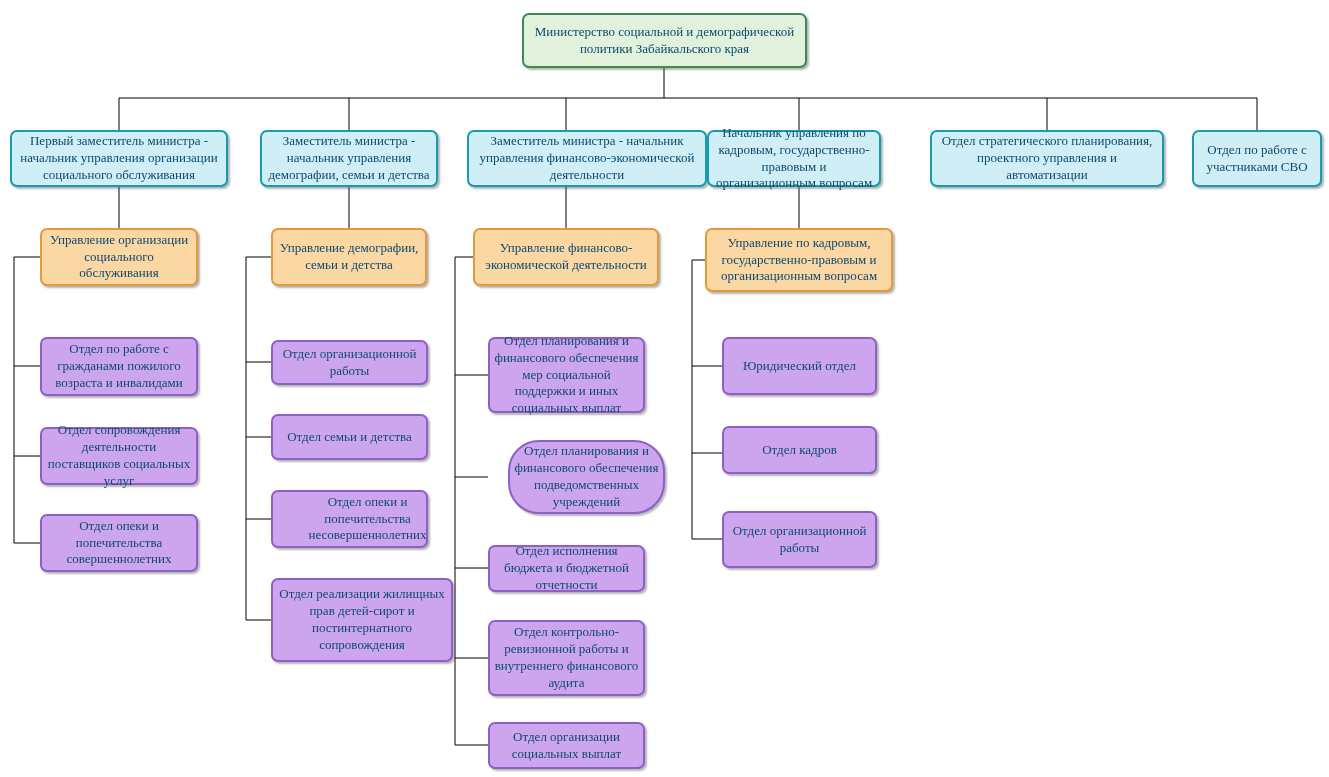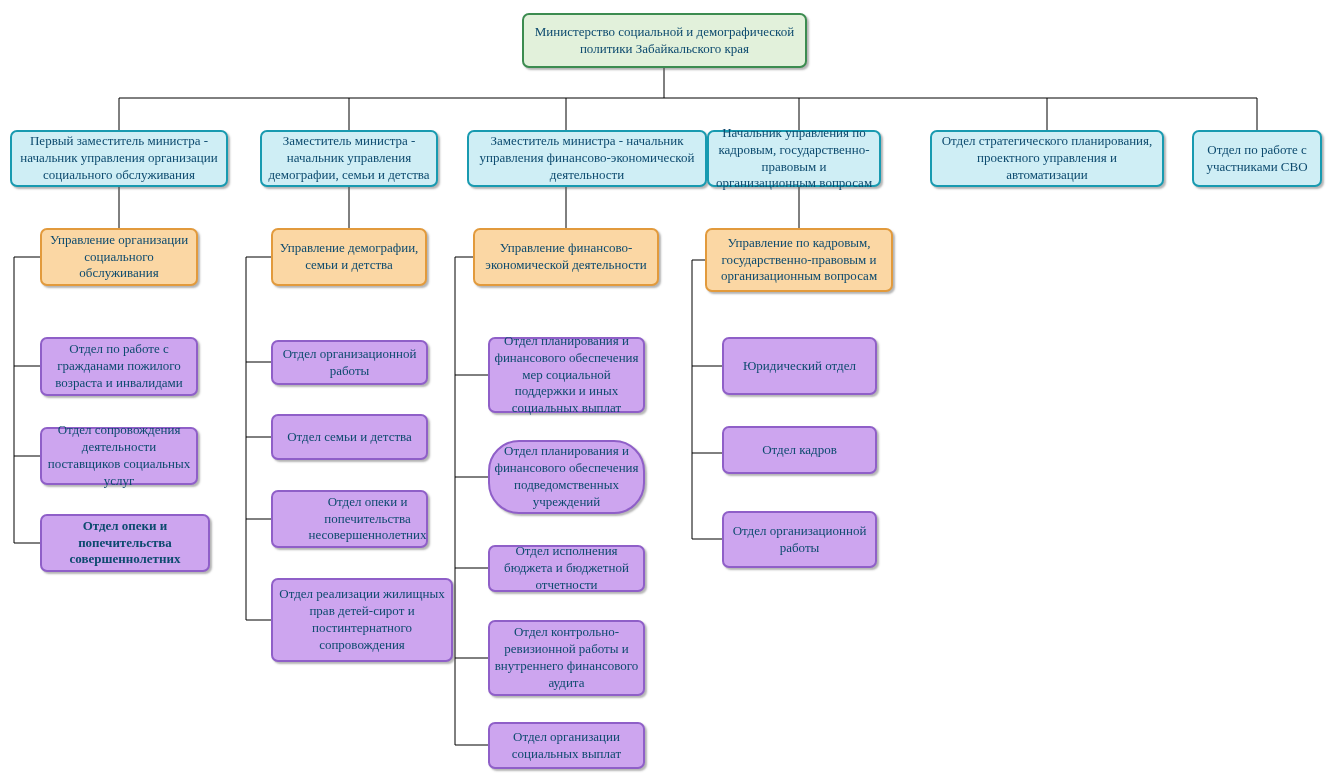--- a/index.html
+++ b/index.html
@@ -32,29 +32,29 @@
   #n-c5 { left:930px;  top:130px; width:234px; height:57px; }
   #n-c6 { left:1192px; top:130px; width:130px; height:57px; }
   
   #n-o1 { left:40px;  top:228px; width:158px; height:58px; }
   #n-o2 { left:271px; top:228px; width:156px; height:58px; }
   #n-o3 { left:473px; top:228px; width:186px; height:58px; }
   #n-o4 { left:705px; top:228px; width:188px; height:64px; }
   
   #n-b1d1 { left:40px; top:337px; width:158px; height:59px; }
   #n-b1d2 { left:40px; top:427px; width:158px; height:58px; }
-  #n-b1d3 { left:40px; top:514px; width:170px; height:58px;font-weight:bold; }
+  #n-b1d3 { left:40px; top:514px; width:158px; height:58px; }
   
   #n-b2d1 { left:271px; top:340px; width:157px; height:45px; }
   #n-b2d2 { left:271px; top:414px; width:157px; height:46px; }
   #n-b2d3 { left:271px; top:490px; width:157px; height:58px;padding-left:39px; }
   #n-b2d4 { left:271px; top:578px; width:182px; height:84px; }
   
   #n-b3d1 { left:488px; top:337px; width:157px; height:76px; }
-  #n-b3d2 { left:488px; top:440px; width:157px; height:74px;border-radius:31px; }
+  #n-b3d2 { left:508px; top:440px; width:157px; height:74px;border-radius:31px; }
   #n-b3d3 { left:488px; top:545px; width:157px; height:47px; }
   #n-b3d4 { left:488px; top:620px; width:157px; height:76px; }
   #n-b3d5 { left:488px; top:722px; width:157px; height:47px; }
   
   #n-b4d1 { left:722px; top:337px; width:155px; height:58px; }
   #n-b4d2 { left:722px; top:426px; width:155px; height:48px; }
   #n-b4d3 { left:722px; top:511px; width:155px; height:57px; }
 </style>
 </head>
 <body>

